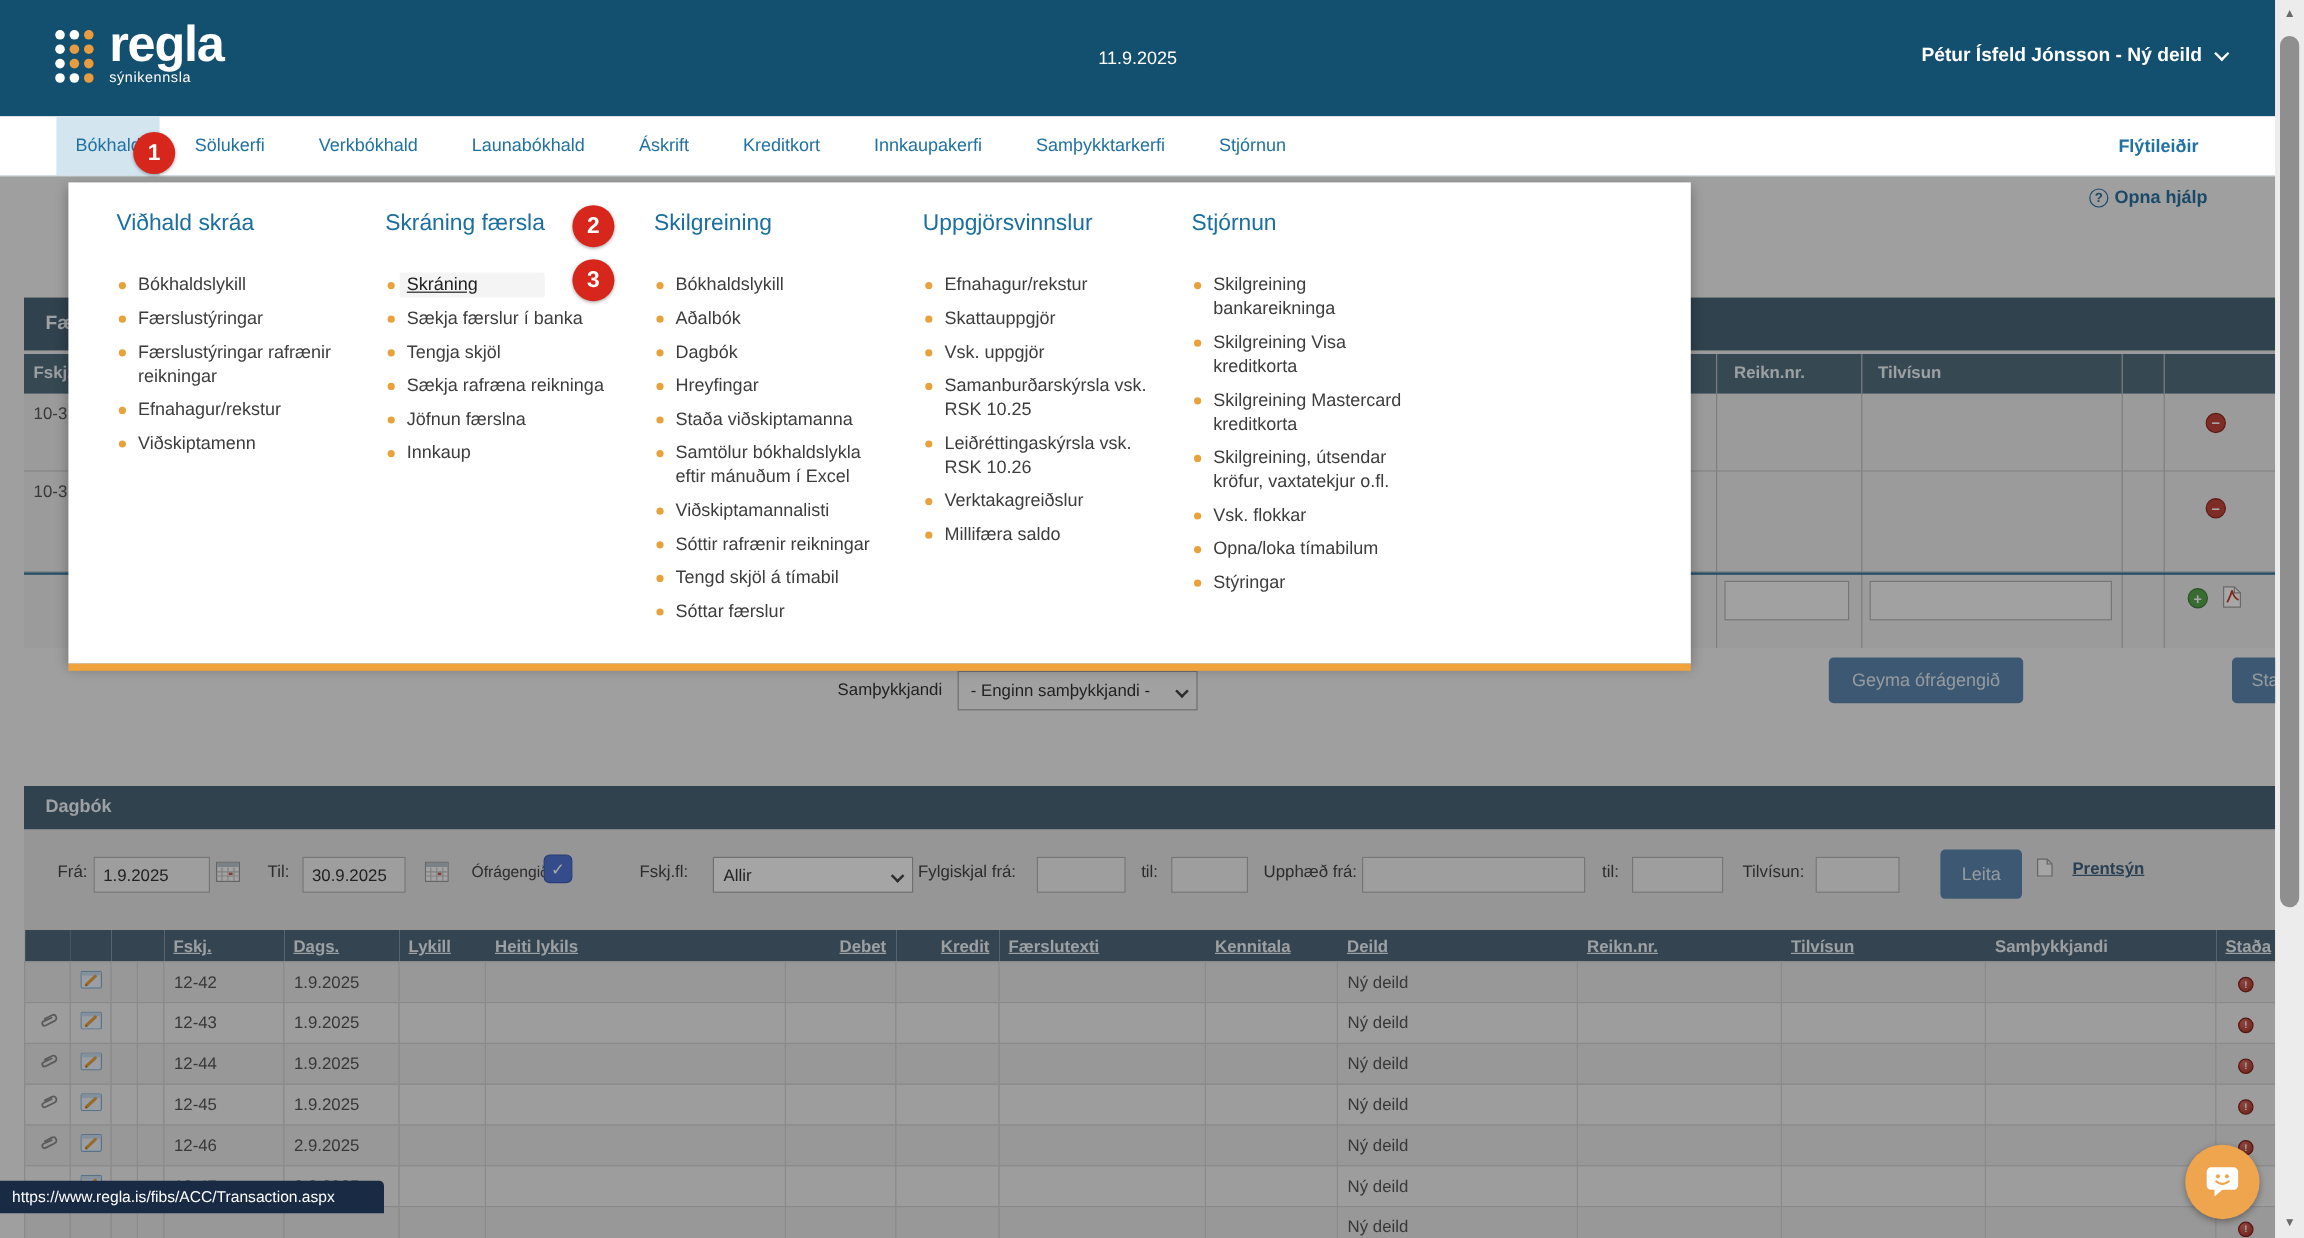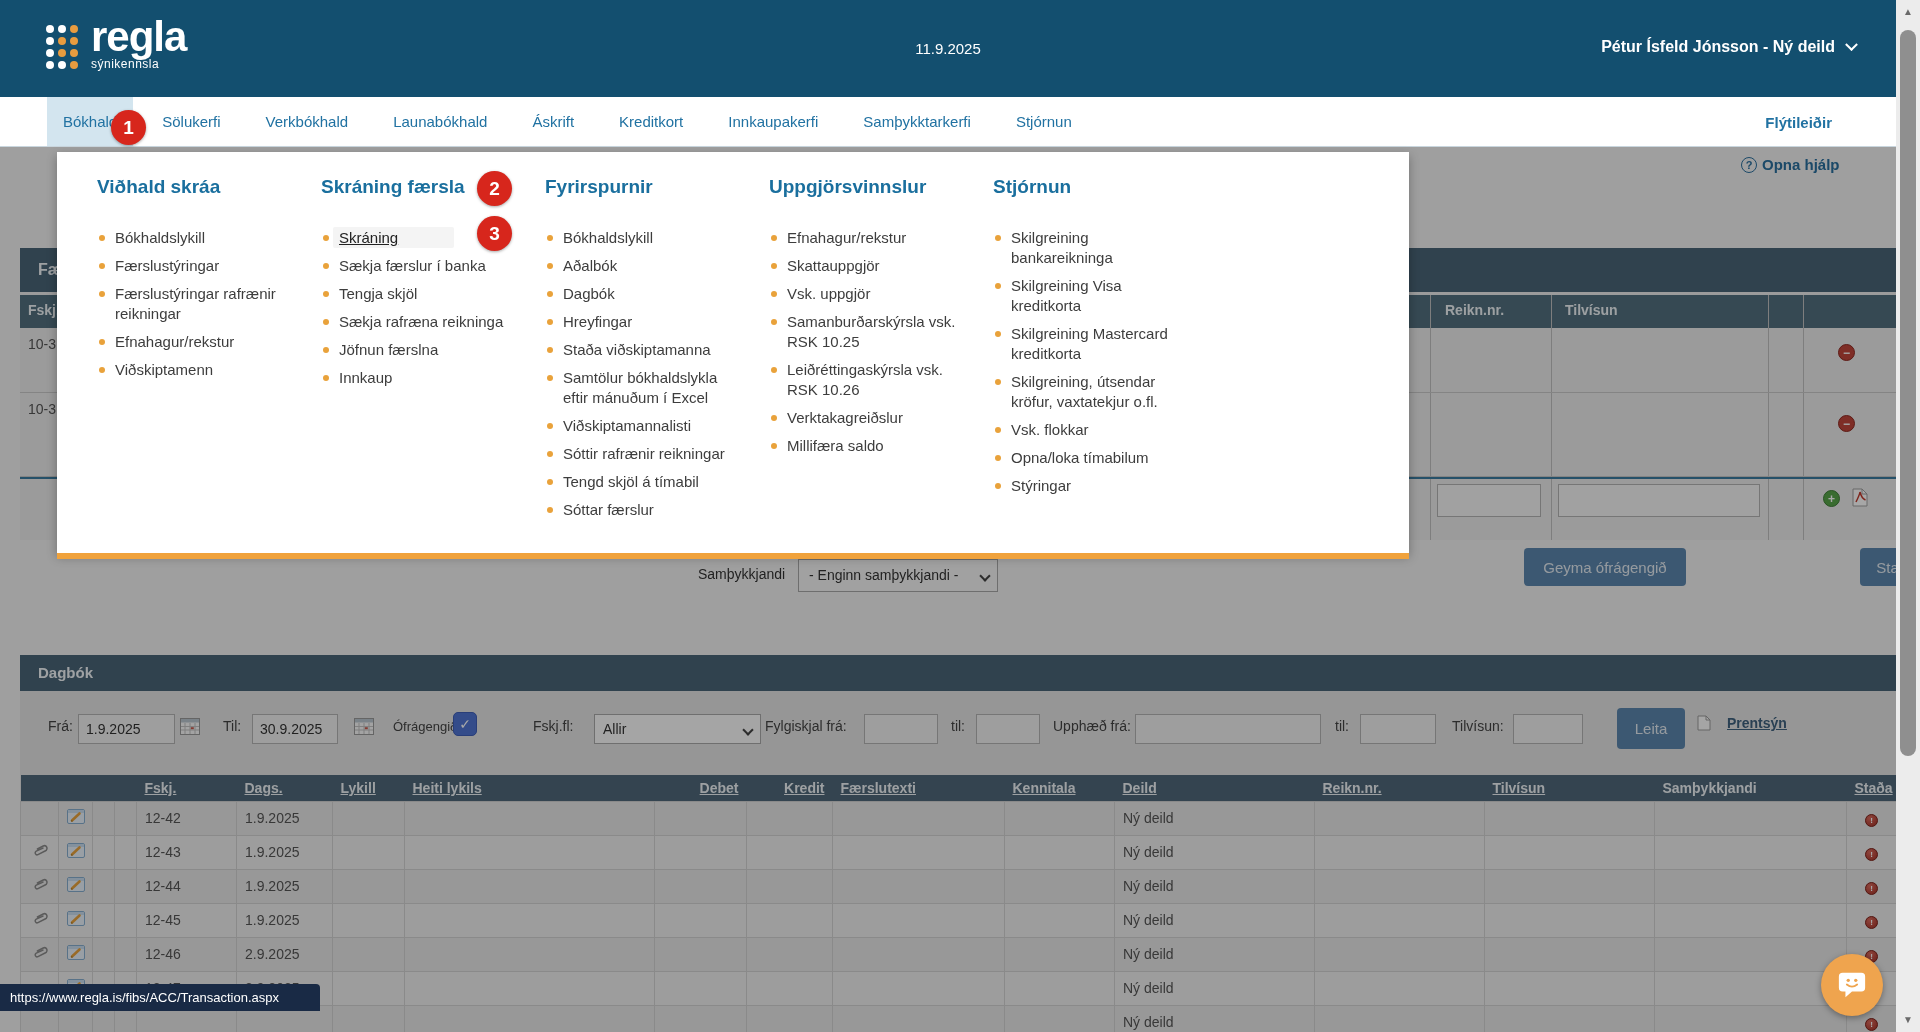--- a/index.html
+++ b/index.html
@@ -83,21 +83,21 @@
   
   .status-url { position:absolute; left:0; top:984px; width:320px; height:27px; background:#192a45; color:#fff; font-size:13px; line-height:27px; padding-left:10px; border-radius:0 4px 0 0; z-index:70; white-space:nowrap; overflow:hidden; }
 
   
   .chat-fab { position:absolute; left:1821px; top:954px; width:62px; height:62px; border-radius:50%; background:#efa44e; z-index:60; box-shadow:0 2px 6px rgba(0,0,0,.35); display:flex; align-items:center; justify-content:center; cursor:pointer; }
 
   
   .mega-menu { position:absolute; left:57px; top:152px; width:1352px; height:401px; background:#fff; z-index:80; box-shadow:0 4px 10px rgba(0,0,0,.3); padding:16px 0 0 40px; display:flex; }
   .mega-orange { position:absolute; left:57px; top:553px; width:1352px; height:6px; background:#f0a23c; z-index:80; }
   .menu-col { width:194px; margin-right:30px; }
-  .menu-title { color:#1a6f9e; font-size:19px; font-weight:bold; height:26px; margin-top:8px; margin-bottom:26px; }
+  .menu-title { color:#1a6f9e; font-size:19px; font-weight:normal; height:26px; margin-top:8px; margin-bottom:26px; }
   .menu-list { list-style:none; }
   .menu-item { position:relative; padding-left:18px; margin-bottom:8px; font-size:15px; line-height:20px; color:#3d3d3d; cursor:pointer; }
   .bullet { position:absolute; left:2px; top:7px; width:6px; height:6px; border-radius:50%; background:#e9a23b; }
   .menu-item.hl .mlabel { background:#f4f4f4; border-radius:2px; padding:2px 56px 2px 6px; margin-left:-6px; text-decoration:underline; color:#222; }
 
   
   .step-badge { position:absolute; width:35px; height:35px; border-radius:50%; background:#d7261c; color:#fff; font-size:19px; font-weight:bold; display:flex; align-items:center; justify-content:center; z-index:90; box-shadow:0 1px 3px rgba(0,0,0,.35); }
   #badge-1 { left:111px; top:110px; }
   #badge-2 { left:477px; top:171px; }
   #badge-3 { left:477px; top:216px; }
@@ -495,21 +495,21 @@
       <ul class="menu-list">
         <li class="menu-item hl"><span class="bullet"></span><span class="mlabel">Skráning</span></li>
         <li class="menu-item"><span class="bullet"></span><span class="mlabel">Sækja færslur í banka</span></li>
         <li class="menu-item"><span class="bullet"></span><span class="mlabel">Tengja skjöl</span></li>
         <li class="menu-item"><span class="bullet"></span><span class="mlabel">Sækja rafræna reikninga</span></li>
         <li class="menu-item"><span class="bullet"></span><span class="mlabel">Jöfnun færslna</span></li>
         <li class="menu-item"><span class="bullet"></span><span class="mlabel">Innkaup</span></li>
       </ul>
     </div>
     <div class="menu-col">
-      <div class="menu-title">Fyrirspurnir</div>
+      <div class="menu-title">Skilgreining</div>
       <ul class="menu-list">
         <li class="menu-item"><span class="bullet"></span><span class="mlabel">Bókhaldslykill</span></li>
         <li class="menu-item"><span class="bullet"></span><span class="mlabel">Aðalbók</span></li>
         <li class="menu-item"><span class="bullet"></span><span class="mlabel">Dagbók</span></li>
         <li class="menu-item"><span class="bullet"></span><span class="mlabel">Hreyfingar</span></li>
         <li class="menu-item"><span class="bullet"></span><span class="mlabel">Staða viðskiptamanna</span></li>
         <li class="menu-item"><span class="bullet"></span><span class="mlabel">Samtölur bókhaldslykla eftir mánuðum í Excel</span></li>
         <li class="menu-item"><span class="bullet"></span><span class="mlabel">Viðskiptamannalisti</span></li>
         <li class="menu-item"><span class="bullet"></span><span class="mlabel">Sóttir rafrænir reikningar</span></li>
         <li class="menu-item"><span class="bullet"></span><span class="mlabel">Tengd skjöl á tímabil</span></li>

